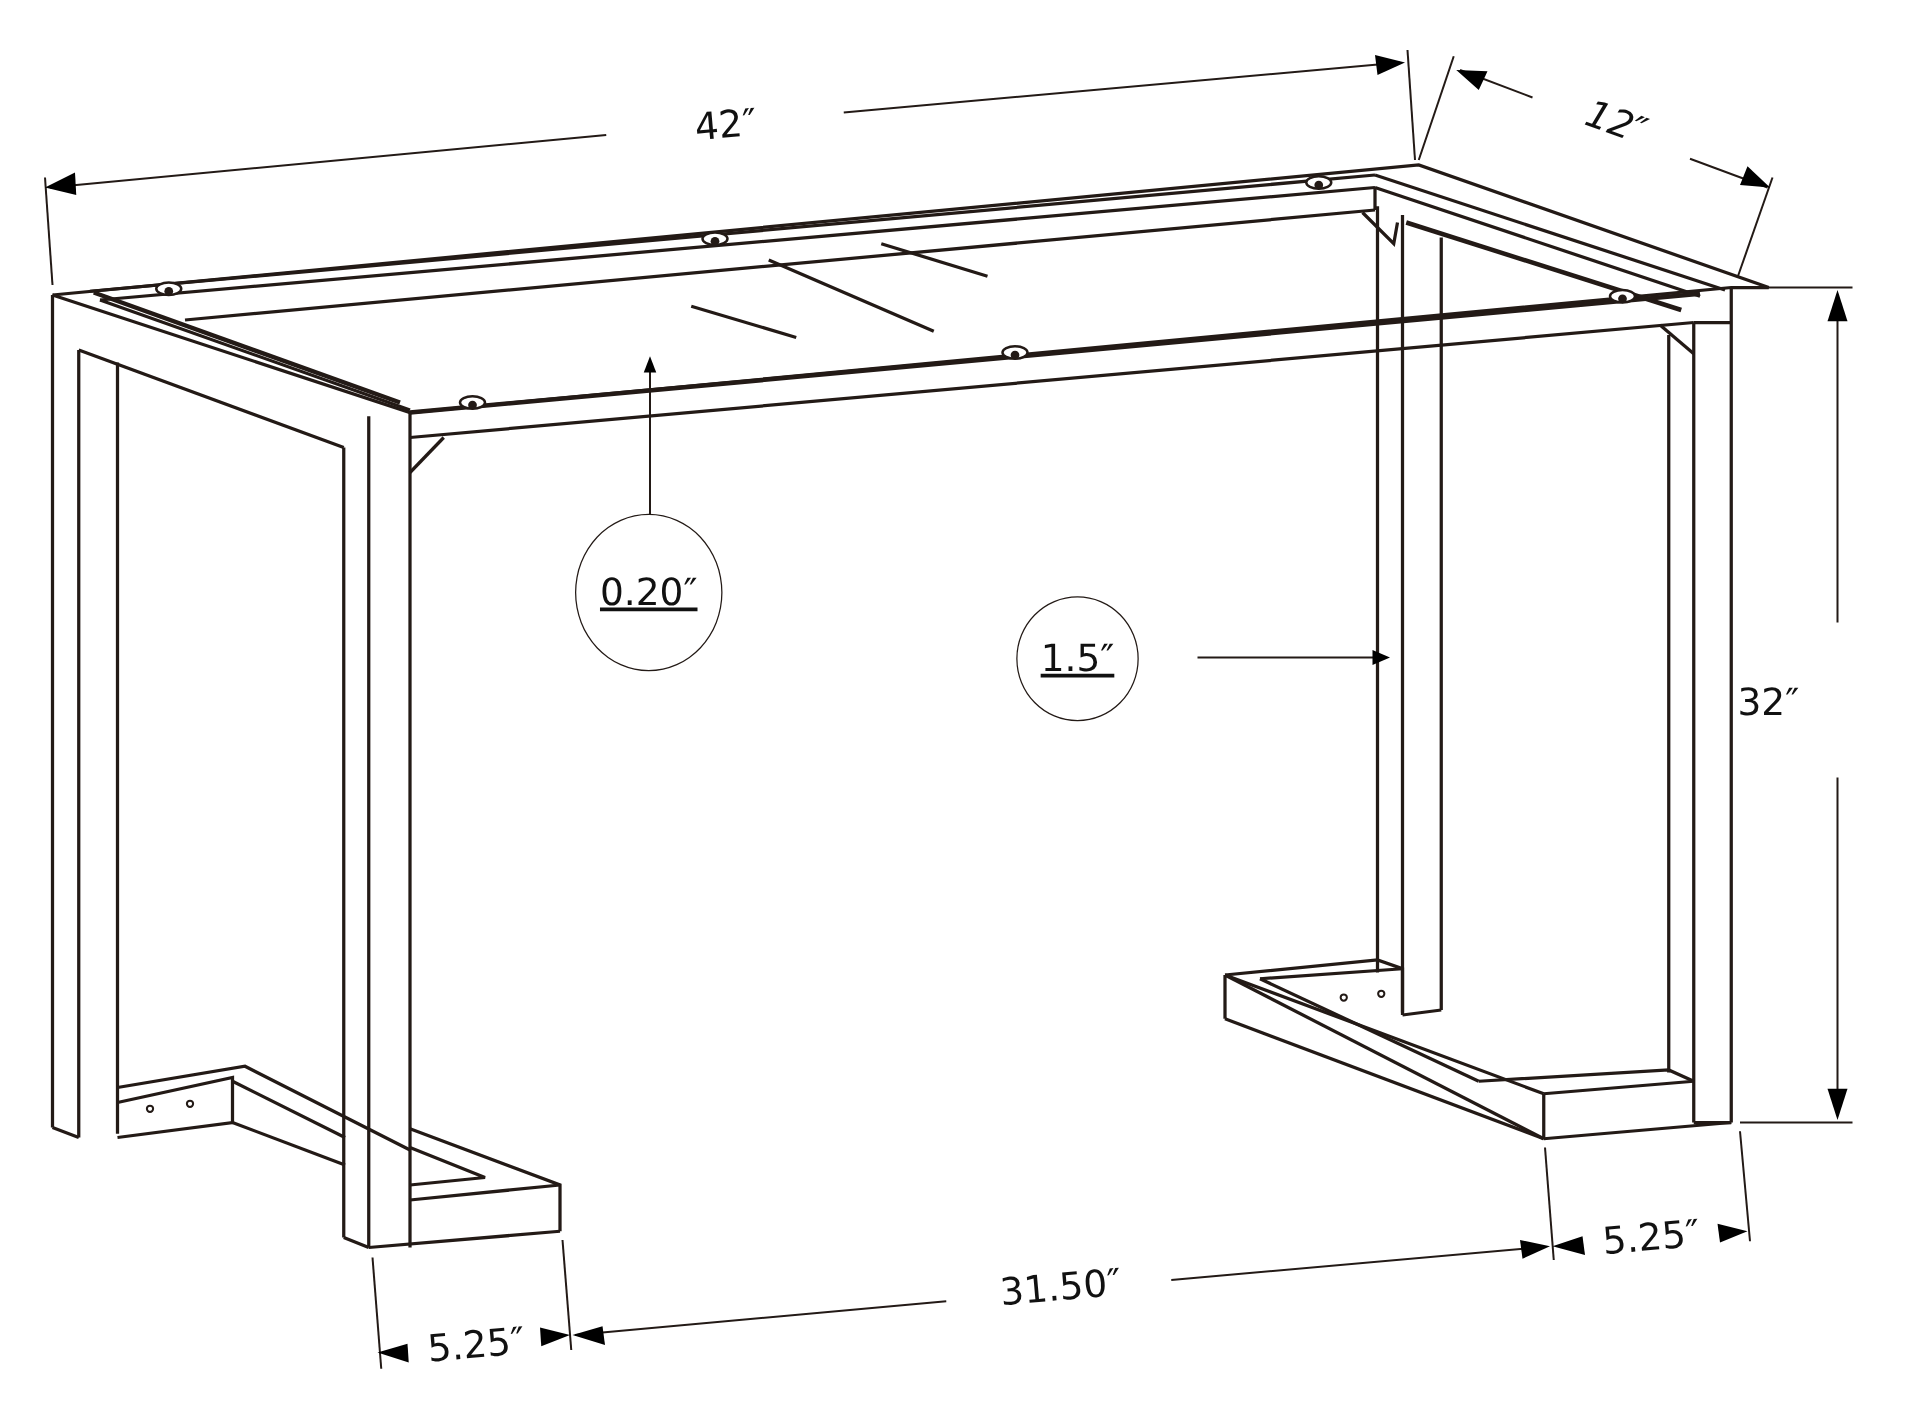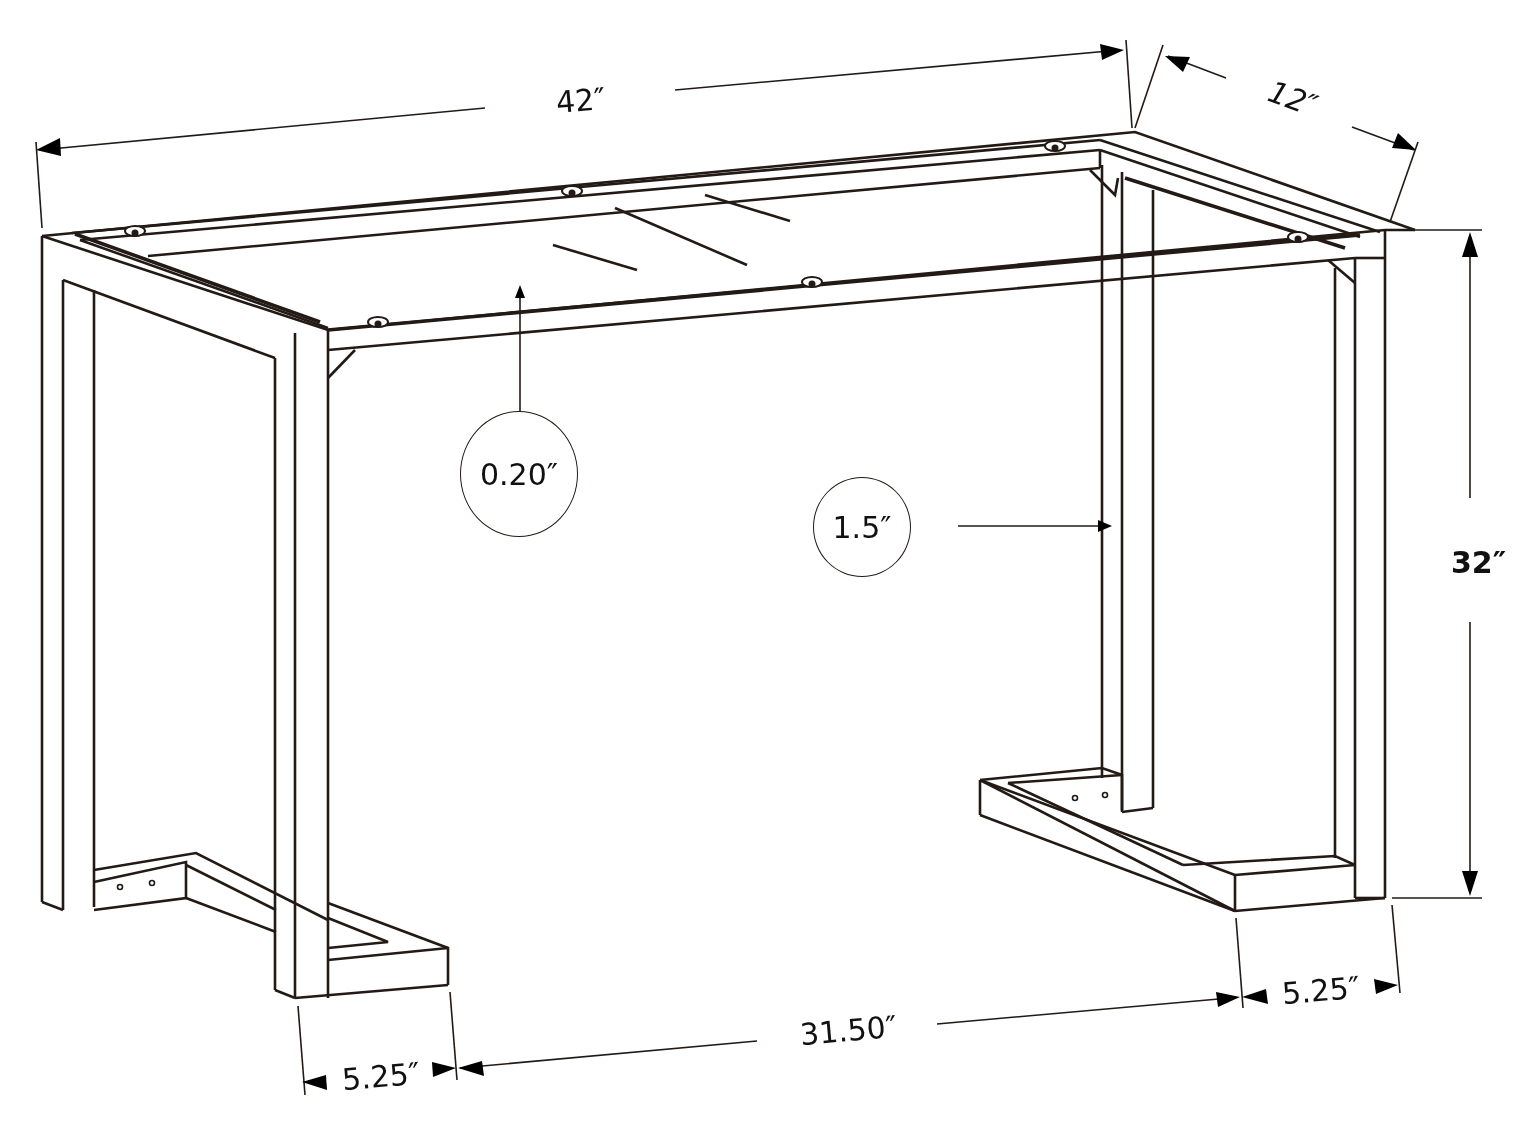--- a/index.html
+++ b/index.html
@@ -4,21 +4,21 @@
   <style>
     html, body { margin: 0; padding: 0; background: #ffffff; }
     body { width: 1532px; height: 1132px; overflow: hidden; position: relative; }
     #drawing { position: absolute; left: 0; top: 0; width: 1532px; height: 1132px; }
     .frame line, .frame polyline, .frame polygon, .frame path { stroke: #231a16; fill: none; stroke-width: 2.6; stroke-linejoin: miter; }
     .thick { stroke-width: 3.6 !important; }
     .dim line { stroke: #231a16; stroke-width: 1.6; }
     .arrow { fill: #000; stroke: none; }
     .lbl { position: absolute; font-family: "DejaVu Sans", sans-serif; font-size: 30px; color: #111; white-space: nowrap; line-height: 1; transform-origin: center center; }
     .bubble { position: absolute; border: 1.6px solid #231a16; border-radius: 50%; background: #fff; display: flex; align-items: center; justify-content: center; box-sizing: border-box; }
-    .bubble span { font-family: "DejaVu Sans", sans-serif; font-size: 30px; color: #111; }
+    .bubble span { font-family: "DejaVu Sans", sans-serif; font-size: 30px; color: #111; text-decoration: underline; }
     .bolt ellipse { stroke: #231a16; stroke-width: 2; fill: #fff; }
     .bolt .core { fill: #231a16; stroke: none; }
     .hole { stroke: #231a16; stroke-width: 1.6; fill: #fff; }
   </style>
 </head>
 <body>
 
 <svg id="drawing" viewBox="0 0 1532 1132" xmlns="http://www.w3.org/2000/svg">
   <g class="frame">
 
@@ -154,21 +154,21 @@
     <polygon class="arrow" points="1240,997 1216,992 1218,1007"></polygon>
     <polygon class="arrow" points="1242,997 1266,989 1268,1004"></polygon>
     <polygon class="arrow" points="1398,985 1374,979 1376,994"></polygon>
     <polygon class="arrow" points="520,285 515,298 525,298"></polygon>
     <polygon class="arrow" points="1112,526 1098,520 1098,532"></polygon>
   </g>
 </svg>
 
 <div class="lbl" style="left:556px; top:86px; transform:rotate(-5deg);">42″</div>
 <div class="lbl" style="left:1268px; top:84px; transform:rotate(20deg); font-style:italic;">12″</div>
-<div class="lbl" style="left:1451px; top:548px;font-weight:bold;">32″</div>
+<div class="lbl" style="left:1390px; top:548px;">32″</div>
 <div class="lbl" style="left:800px; top:1016px; transform:rotate(-5deg);">31.50″</div>
 <div class="lbl" style="left:342px; top:1062px; transform:rotate(-5deg);">5.25″</div>
 <div class="lbl" style="left:1282px; top:976px; transform:rotate(-5deg);">5.25″</div>
 
 <div class="bubble" style="left:460px; top:411px; width:118px; height:126px;">
   <span>0.20″</span>
 </div>
 <div class="bubble" style="left:813px; top:477px; width:98px; height:100px;">
   <span>1.5″</span>
 </div>

